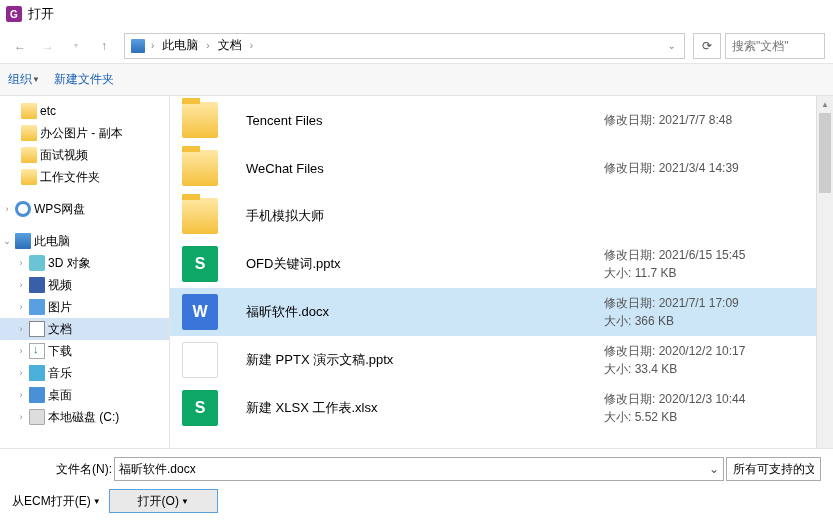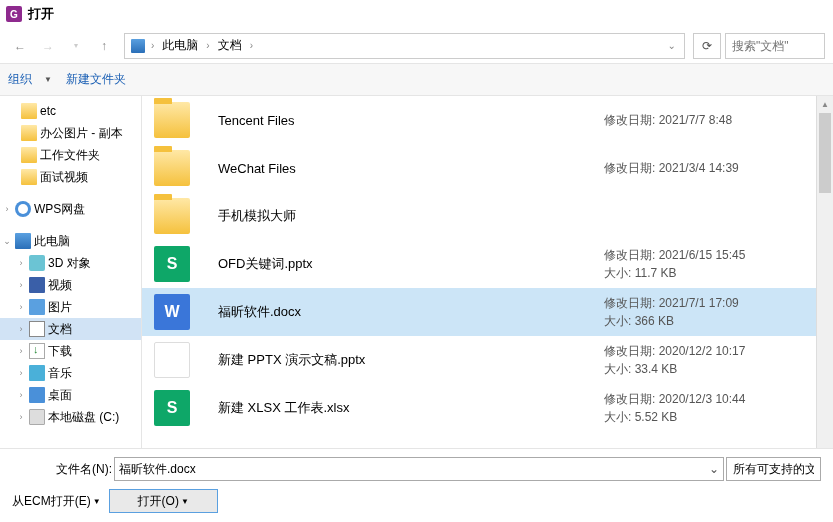--- a/index.html
+++ b/index.html
@@ -1,39 +1,39 @@
 <!DOCTYPE html>
 <html><head>
   <meta charset="utf-8">
   <style>
     * { box-sizing: border-box; margin: 0; padding: 0; font-family: "Microsoft YaHei", "Segoe UI", sans-serif; font-size: 12px; }
     body { width: 833px; height: 522px; background: #fff; overflow: hidden; color: #000; }
     
     .titlebar { height: 28px; display: flex; align-items: center; padding: 0 6px; background: #fff; }
     .titlebar-icon { width: 16px; height: 16px; background: #8e2a8e; border-radius: 2px; display: flex; align-items: center; justify-content: center; color: #fff; font-size: 10px; font-weight: bold; }
-    .titlebar-text { margin-left: 6px; font-size: 13px; font-weight: bold; }
+    .titlebar-text { margin-left: 6px; font-size: 13px; }
     
     .navbar { height: 36px; display: flex; align-items: center; padding: 0 8px; gap: 4px; border-bottom: 1px solid #e5e5e5; }
     .nav-btn { width: 24px; height: 24px; display: flex; align-items: center; justify-content: center; color: #888; cursor: pointer; }
     .nav-btn.disabled { color: #ccc; }
     .address-bar { flex: 1; height: 26px; border: 1px solid #ccc; display: flex; align-items: center; padding: 0 6px; margin: 0 4px; gap: 4px; }
     .address-icon { width: 14px; height: 14px; }
     .crumb { cursor: pointer; padding: 0 2px; }
     .chev { color: #888; font-size: 10px; padding: 0 2px; }
     .addr-spacer { flex: 1; }
     .refresh-box { width: 28px; height: 26px; border: 1px solid #ccc; display: flex; align-items: center; justify-content: center; color: #555; cursor: pointer; }
     .search-box { width: 100px; height: 26px; border: 1px solid #ccc; display: flex; align-items: center; padding: 0 6px; }
     .search-input { border: none; outline: none; width: 100%; color: #999; font-size: 12px; }
     
     .toolbar { height: 32px; display: flex; align-items: center; padding: 0 8px; gap: 14px; background: #f7f7f7; border-bottom: 1px solid #e5e5e5; }
-    .tool-item { color: #1a5fb4; cursor: pointer; display: flex; align-items: center; gap: 12px; }
+    .tool-item { color: #1a5fb4; cursor: pointer; display: flex; align-items: center; gap: 0; }
     
     .main { display: flex; height: 352px; }
     
-    .sidebar { width: 142px; border-right: 1px solid #e5e5e5; overflow: hidden; padding-top: 4px; }
+    .sidebar { width: 170px; border-right: 1px solid #e5e5e5; overflow: hidden; padding-top: 4px; }
     .tree-item { height: 22px; display: flex; align-items: center; padding-left: 8px; cursor: pointer; gap: 3px; }
     .tree-item.selected { background: #d1e3f5; }
     .tree-exp { width: 10px; color: #888; font-size: 9px; text-align:center;}
     .tree-icon { width: 16px; height: 16px; flex-shrink: 0; }
     .tree-label { white-space: nowrap; overflow: hidden; }
     .tree-sep { height: 10px; }
     
     .folder-icon { background: linear-gradient(#ffe8a6, #f5c13d); border-radius: 1px; }
     .wps-icon { background: #4a90d9; border-radius: 50%; position:relative; }
     .wps-icon::after{content:"";position:absolute;left:3px;top:3px;width:10px;height:10px;background:#fff;border-radius:50%;}
@@ -122,26 +122,26 @@
         <span class="tree-label">etc</span>
       </div>
     <div class="tree-item">
         <span class="tree-exp"></span>
         <span class="tree-icon folder-icon"></span>
         <span class="tree-label">办公图片 - 副本</span>
       </div>
     <div class="tree-item">
         <span class="tree-exp"></span>
         <span class="tree-icon folder-icon"></span>
+        <span class="tree-label">面试视频</span>
+      </div>
+    <div class="tree-item">
+        <span class="tree-exp"></span>
+        <span class="tree-icon folder-icon"></span>
         <span class="tree-label">工作文件夹</span>
-      </div>
-    <div class="tree-item">
-        <span class="tree-exp"></span>
-        <span class="tree-icon folder-icon"></span>
-        <span class="tree-label">面试视频</span>
       </div>
     <div class="tree-sep"></div>
     <div class="tree-item" style="padding-left:2px;">
         <span class="tree-exp">›</span>
         <span class="tree-icon wps-icon"></span>
         <span class="tree-label">WPS网盘</span>
       </div>
     <div class="tree-sep"></div>
     <div class="tree-item" style="padding-left:2px;">
         <span class="tree-exp">⌄</span>

